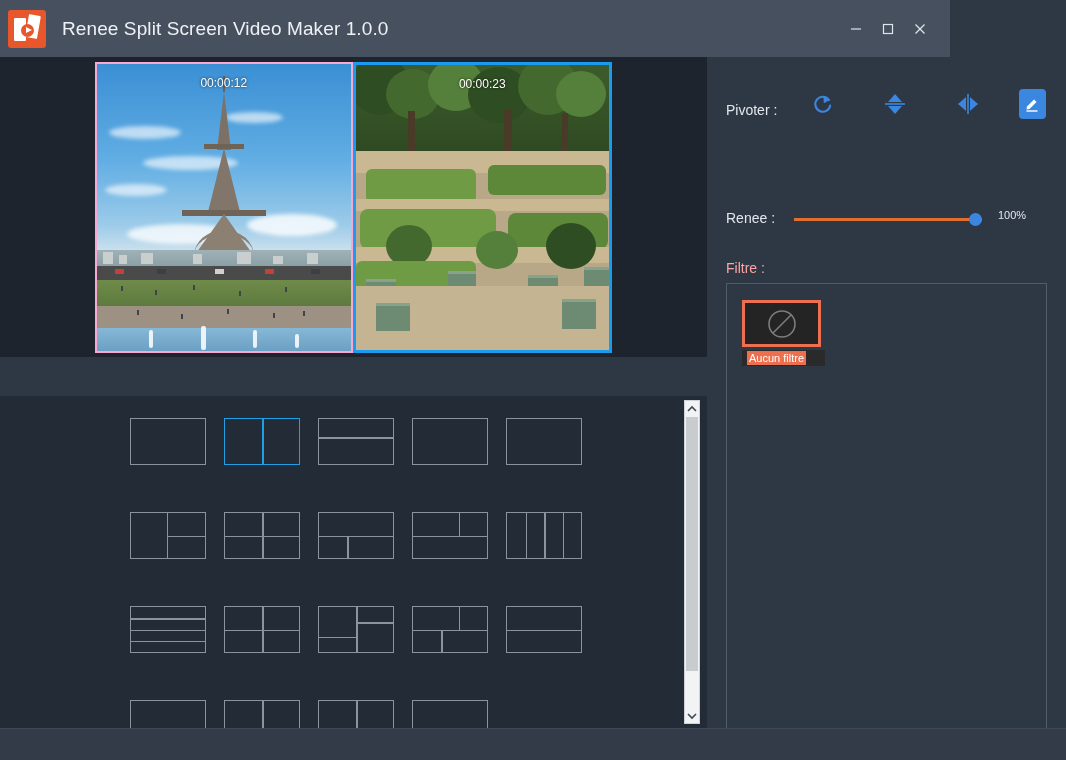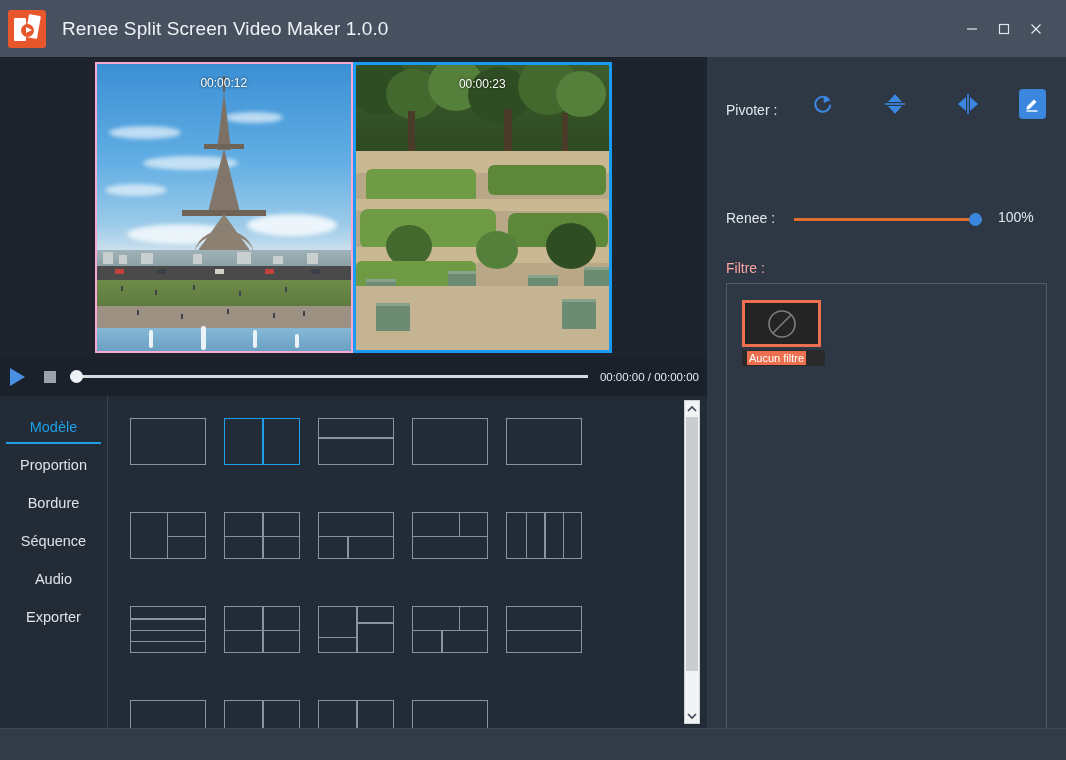--- a/index.html
+++ b/index.html
@@ -6,21 +6,21 @@
   html, body {
     width: 1066px; height: 760px;
     background: #2e3744;
     font-family: "Liberation Sans", sans-serif;
     overflow: hidden;
   }
   .app { position: relative; width: 1066px; height: 760px; background: #2e3744; }
 
   
   .titlebar {
-    position: absolute; left: 0; top: 0; width: 1066px; height: 57px;
+    position: absolute; left: 0; top: 0; width: 950px; height: 57px;
     background: #46505f; display: flex; align-items: center; text-align: center;
   }
   .app-icon {
     width: 38px; height: 38px; margin-left: 8px; border-radius: 3px;
     background: #e8562c; position: relative; flex: none;
   }
   .app-icon .film {
     position: absolute; background: #ffffff; border-radius: 1px;
   }
   .app-icon .f1 { left: 6px; top: 8px; width: 12px; height: 23px; }
@@ -191,21 +191,21 @@
   .picon.fv { margin-left: 38px; }
   .picon.fh { margin-left: 38px; }
   .edit-btn {
     margin-left: 34px; width: 30px; height: 30px; border-radius: 4px; background: #3b87e0;
     display: flex; align-items: center; justify-content: center;
   }
   .vol-row { position: absolute; left: 19px; top: 152px; width: 330px; height: 20px; }
   .vol-slider { position: absolute; left: 68px; top: 2px; width: 188px; height: 16px; }
   .vol-track { position: absolute; left: 0; right: 0; top: 7px; height: 3px; background: #e0702b; }
   .vol-thumb { position: absolute; right: 0; top: 2px; width: 13px; height: 13px; border-radius: 50%; background: #3b87e0; }
-  .vol-val { position: absolute; left: 272px; top: 0; color: #e2e8ee; font-size: 14px; }
+  .vol-val { position: absolute; left: 272px; top: 0; color: #e2e8ee; font-size: 11px; }
   .filt-label { position: absolute; left: 19px; top: 203px; color: #fca5a5; font-size: 14px; }
   .filt-box {
     position: absolute; left: 19px; top: 226px; width: 321px; height: 485px;
     border: 1px solid #525b68; background: #2e3744;
   }
   .filt-item { position: absolute; left: 15px; top: 16px; width: 83px; }
   .filt-thumb {
     width: 79px; height: 47px; background: #242424; border: 3px solid #ec7050;
     display: flex; align-items: center; justify-content: center;
   }
@@ -343,53 +343,22 @@
           <div class="g-grav"></div>
           <div class="g-pot" style="left:20px;top:238px;width:34px;height:28px"></div>
           <div class="g-pot" style="left:206px;top:234px;width:34px;height:30px"></div>
         </div>
         <div class="vtime">00:00:23</div>
       </div>
 
     </div>
   </div>
 
-  <div class="playbar">
-    <div class="btn-play">
-        <i></i>
-      </div>
-    <div class="btn-stop"></div>
-    <div class="seek">
-      <div class="seek-track"></div>
-      <div class="seek-thumb"></div>
-    </div>
-    <div class="timecode">00:00:00 / 00:00:00</div>
-  </div>
 
   <div class="lower">
-    <div class="tabs" id="tab-list">
-        <div class="tab active">
-          <span>Modèle</span>
-        </div>
-        <div class="tab">
-          <span>Proportion</span>
-        </div>
-        <div class="tab">
-          <span>Bordure</span>
-        </div>
-        <div class="tab">
-          <span>Séquence</span>
-        </div>
-        <div class="tab">
-          <span>Audio</span>
-        </div>
-        <div class="tab">
-          <span>Exporter</span>
-        </div>
-      </div>
     <div class="tpl-wrap">
       <div class="tpl-grid" id="tpl-grid">
           <div class="tpl"></div>
           <div class="tpl sel">
             <div class="v" style="left: 50%;"></div>
           </div>
           <div class="tpl">
             <div class="h" style="top: 40%;"></div>
           </div>
           <div class="tpl"></div>

